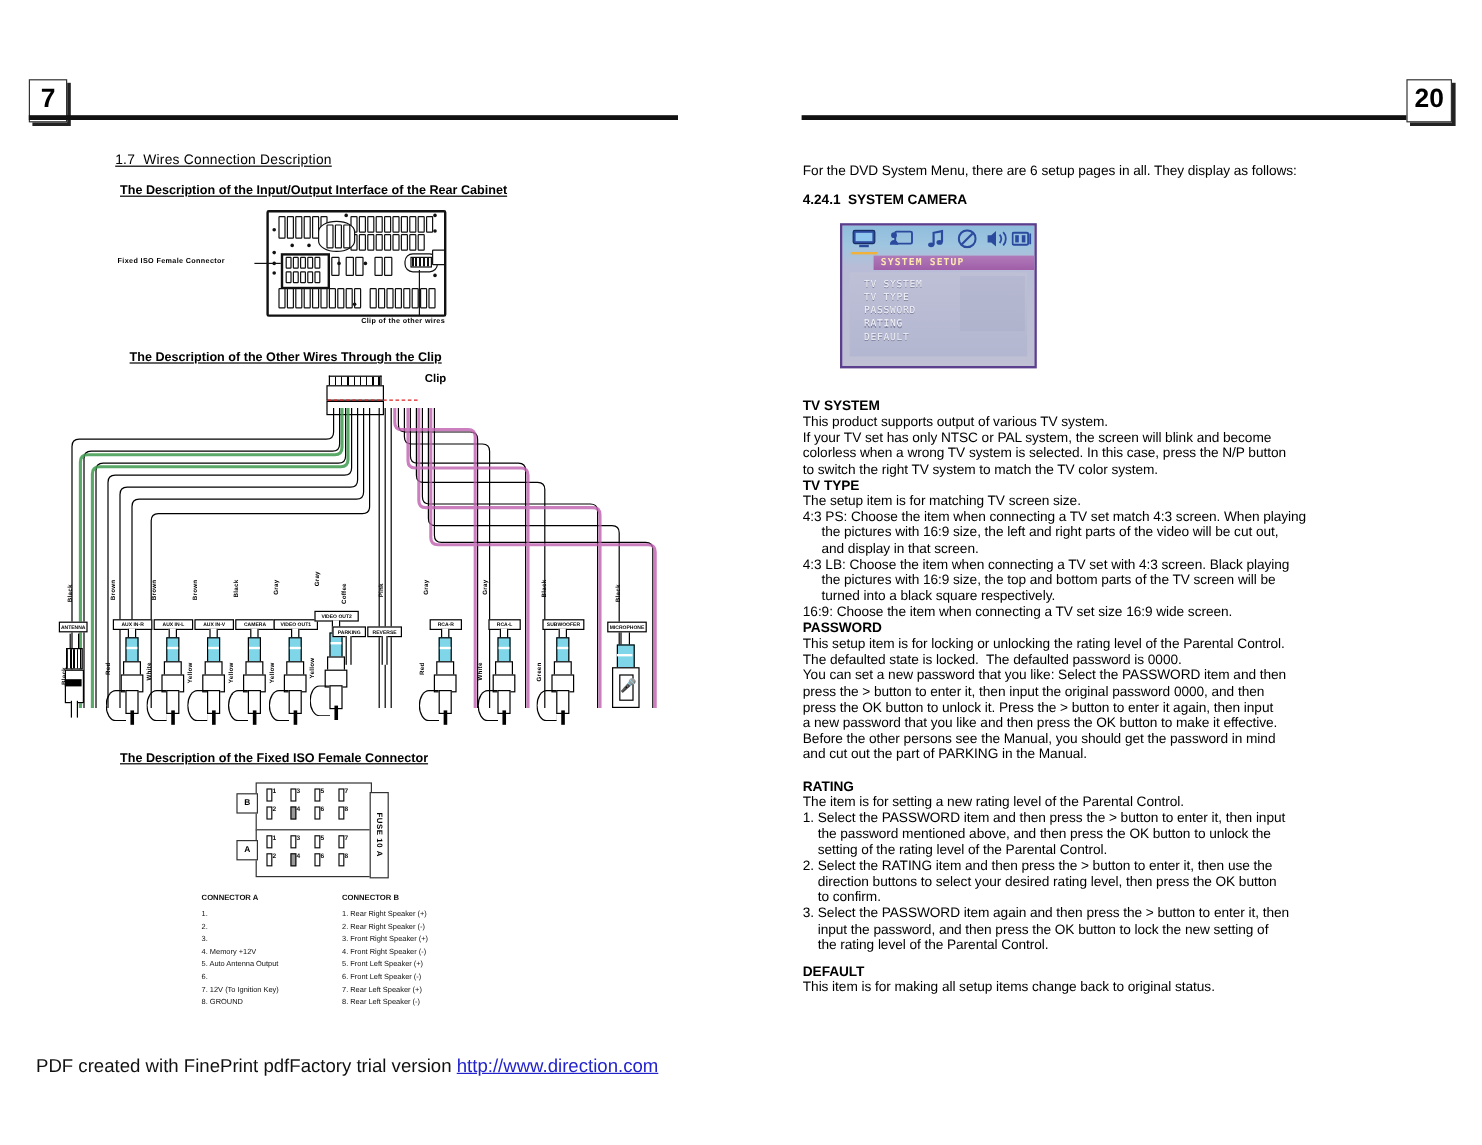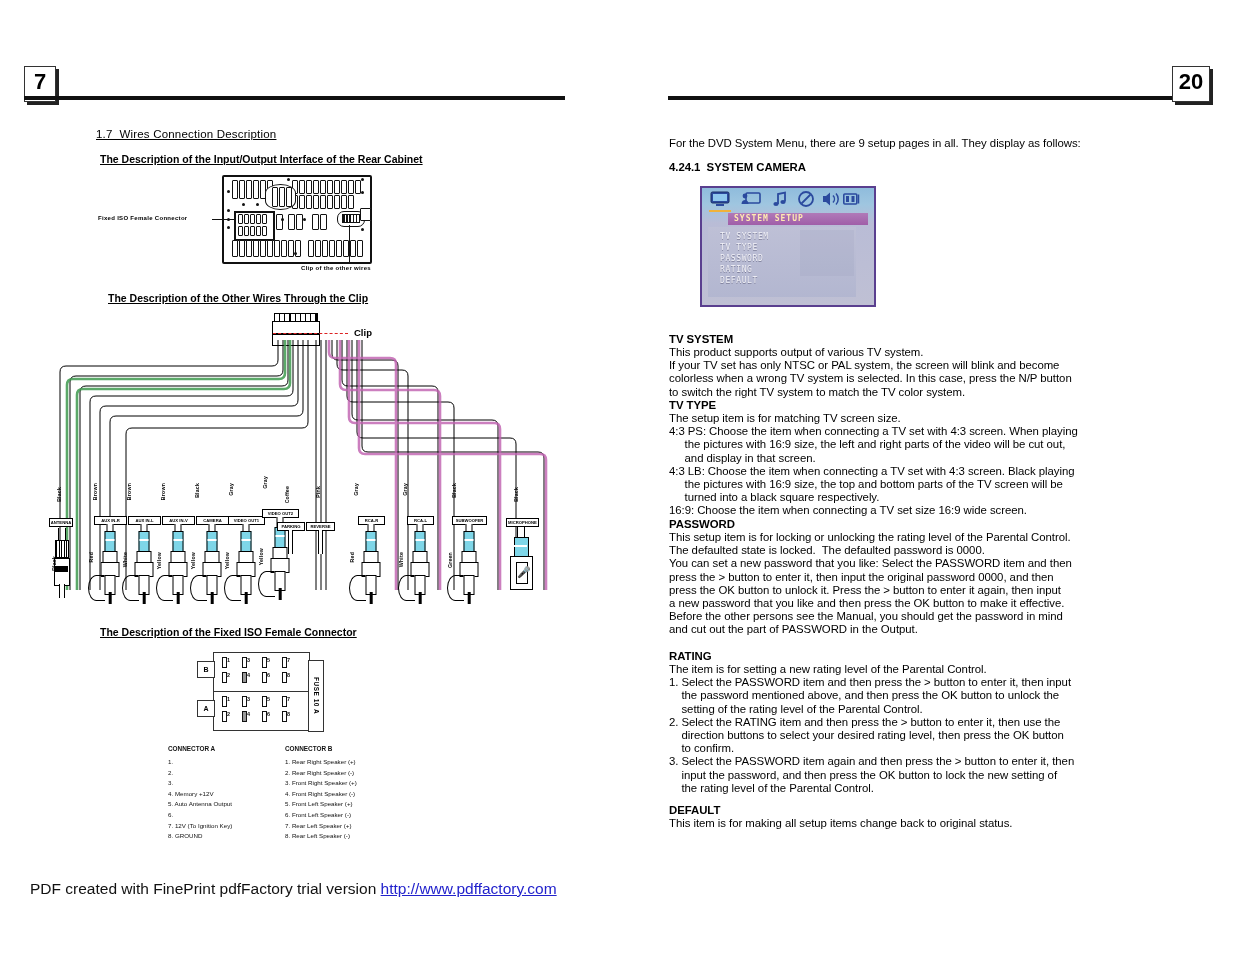--- a/index.html
+++ b/index.html
@@ -275,21 +275,21 @@
     </div>
 
     <div class="t h-sub u" style="left:108px; top:292px;">The Description of the Other Wires Through the Clip</div>
 
     <div>
 
       <div style="position:absolute; left:274px; top:313px; width:42px; height:8px; background:repeating-linear-gradient(90deg,#fff 0 4px,#000 4px 5.2px); border:1.4px solid #000; border-bottom:none;"></div>
       <div class="clipbox" style="left:272px; top:321px; width:46px; height:11px;"></div>
       <div class="clipbox" style="left:272px; top:334px; width:46px; height:10px;"></div>
       <div class="redline" style="left:273px; top:333px; width:75px;"></div>
-      <div class="t b" style="left:354px; top:327px; font-size:9.5px;">Clip</div>
+      <div class="t b" style="left:354px; top:310px; font-size:9.5px;">Clip</div>
 
       <svg style="position:absolute; left:40px; top:340px;" width="520" height="265" viewBox="0 0 520 265">
         <g fill="none" stroke="#000" stroke-width="1">
 
           <path d="M238 0 V20 Q238 26 232 26 H26 Q20 26 20 32 V250"></path>
           <path d="M243 0 V30 Q243 36 237 36 H36 Q30 36 30 42 V250"></path>
           <path d="M248 0 V40 Q248 46 242 46 H46 Q40 46 40 52 V250"></path>
           <path d="M253 0 V50 Q253 56 247 56 H56 Q50 56 50 62 V250"></path>
           <path d="M258 0 V60 Q258 66 252 66 H66 Q60 66 60 72 V250"></path>
           <path d="M263 0 V70 Q263 76 257 76 H76 Q70 76 70 82 V250"></path>
@@ -549,24 +549,24 @@
 <span>6. Front Left Speaker (-)</span>
 <span>7. Rear Left Speaker (+)</span>
 <span>8. Rear Left Speaker (-)</span></div>
   </div>
 
   <div>
 
     <div class="hdr-rule" style="left:668px; top:96px; width:541px;"></div>
     <div class="pagenum" style="left:1172px; top:66px; width:36px; height:30px; font-size:22px; padding-top:4px;">20</div>
 
-    <div class="rt" style="left:669px; top:137px;">For the DVD System Menu, there are 9 setup pages in all. They display as follows:</div>
+    <div class="rt" style="left:669px; top:137px;">For the DVD System Menu, there are 6 setup pages in all. They display as follows:</div>
     <div class="rt b" style="left:669px; top:161px;">4.24.1  SYSTEM CAMERA</div>
 
-    <div class="osd" style="left:700px; top:186px; width:160px; height:117px;padding-left:12px;">
+    <div class="osd" style="left:700px; top:186px; width:160px; height:117px;">
 
       <div class="osd-iconbar">
 
         <span class="osd-icon" style="left:8px;">
           <svg width="20" height="16" viewBox="0 0 20 16">
               <rect x="1" y="1" width="18" height="11" rx="1.5" fill="#2b4a9e" stroke="#1a2e66"></rect>
               <rect x="3" y="3" width="14" height="7" fill="#8fc7ee"></rect>
               <rect x="6" y="13" width="8" height="2" fill="#2b4a9e"></rect>
             </svg>
         </span>
@@ -628,50 +628,50 @@
     <div>
 
       <div class="rt b" style="left:669px; top:333px;">TV SYSTEM</div>
       <div class="rt" style="left:669px; top:346px;"><span>This product supports output of various TV system.</span>
 <span>If your TV set has only NTSC or PAL system, the screen will blink and become</span>
 <span>colorless when a wrong TV system is selected. In this case, press the N/P button</span>
 <span>to switch the right TV system to match the TV color system.</span></div>
 
       <div class="rt b" style="left:669px; top:399px;">TV TYPE</div>
       <div class="rt" style="left:669px; top:412px;"><span>The setup item is for matching TV screen size.</span>
-<span>4:3 PS: Choose the item when connecting a TV set with 4:3 screen. When playing</span>
+<span>4:3 PS: Choose the item when connecting a TV set match 4:3 screen. When playing</span>
 <span>     the pictures with 16:9 size, the left and right parts of the video will be cut out,</span>
 <span>     and display in that screen.</span>
 <span>4:3 LB: Choose the item when connecting a TV set with 4:3 screen. Black playing</span>
 <span>     the pictures with 16:9 size, the top and bottom parts of the TV screen will be</span>
 <span>     turned into a black square respectively.</span>
 <span>16:9: Choose the item when connecting a TV set size 16:9 wide screen.</span></div>
 
       <div class="rt b" style="left:669px; top:518px;">PASSWORD</div>
       <div class="rt" style="left:669px; top:531px;"><span>This setup item is for locking or unlocking the rating level of the Parental Control.</span>
 <span>The defaulted state is locked.  The defaulted password is 0000.</span>
 <span>You can set a new password that you like: Select the PASSWORD item and then</span>
 <span>press the &gt; button to enter it, then input the original password 0000, and then</span>
 <span>press the OK button to unlock it. Press the &gt; button to enter it again, then input</span>
 <span>a new password that you like and then press the OK button to make it effective.</span>
 <span>Before the other persons see the Manual, you should get the password in mind</span>
-<span>and cut out the part of PASSWORD in the Output.</span></div>
+<span>and cut out the part of PARKING in the Manual.</span></div>
 
       <div class="rt b" style="left:669px; top:650px;">RATING</div>
       <div class="rt" style="left:669px; top:663px;"><span>The item is for setting a new rating level of the Parental Control.</span>
 <span>1. Select the PASSWORD item and then press the &gt; button to enter it, then input</span>
 <span>    the password mentioned above, and then press the OK button to unlock the</span>
 <span>    setting of the rating level of the Parental Control.</span>
 <span>2. Select the RATING item and then press the &gt; button to enter it, then use the</span>
 <span>    direction buttons to select your desired rating level, then press the OK button</span>
 <span>    to confirm.</span>
 <span>3. Select the PASSWORD item again and then press the &gt; button to enter it, then</span>
 <span>    input the password, and then press the OK button to lock the new setting of</span>
 <span>    the rating level of the Parental Control.</span></div>
 
       <div class="rt b" style="left:669px; top:804px;">DEFAULT</div>
       <div class="rt" style="left:669px; top:817px;"><span>This item is for making all setup items change back to original status.</span></div>
     </div>
   </div>
 
-  <div class="footer" style="left:30px; top:880px;"><span>PDF created with FinePrint pdfFactory trial version </span><a href="#">http://www.pdffactory.com</a></div>
+  <div class="footer" style="left:30px; top:880px;"><span>PDF created with FinePrint pdfFactory trial version </span><a href="#">http://www.direction.com</a></div>
 
 </div>
 
 </body></html>

